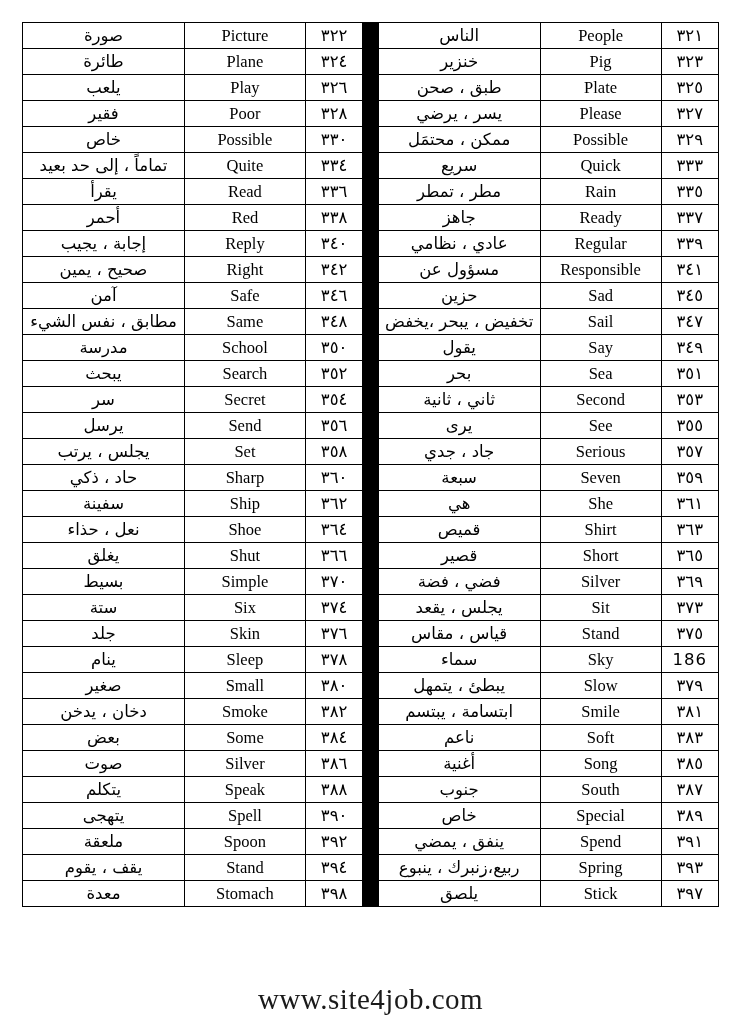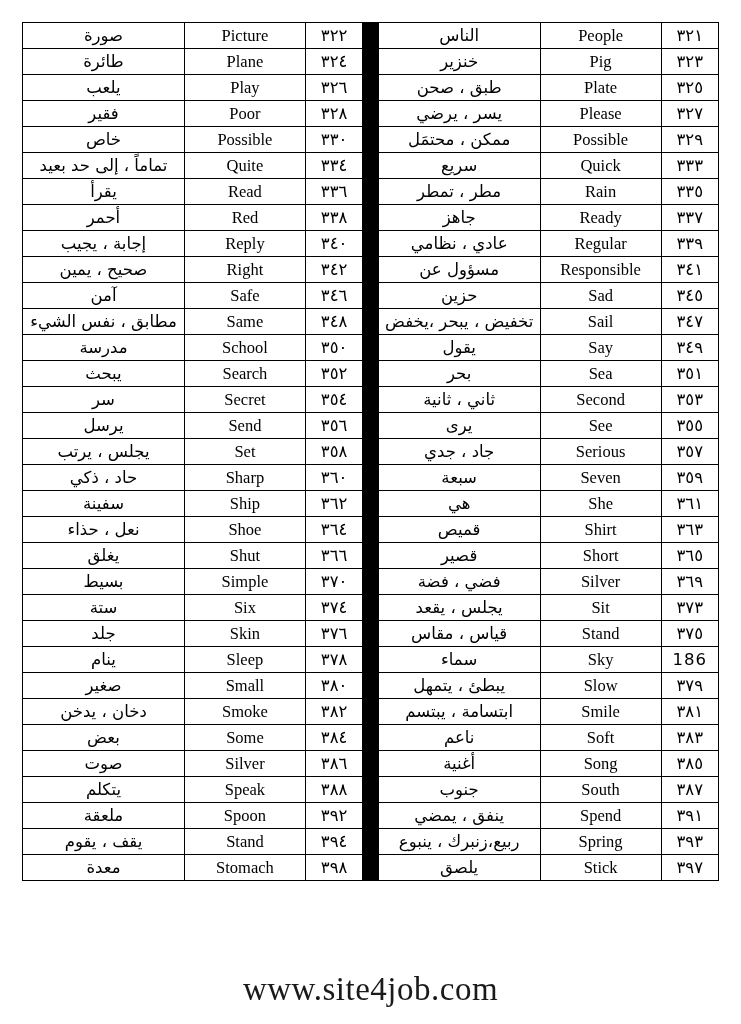--- a/index.html
+++ b/index.html
@@ -63,24 +63,24 @@
     border-top: none;
     border-bottom: none;
     border-left: 1px solid #000000;
     border-right: 1px solid #000000;
     padding: 0;
   }
   .footer {
     position: absolute;
     left: 0;
     right: 0;
-    bottom: 16px;
+    bottom: 8px;
     text-align: center;
     font-family: "Liberation Serif", serif;
-    font-size: 33px;
+    font-size: 29px;
     color: #1a1a1a;
     letter-spacing: 0.5px;
   }
 </style>
 </head>
 <body>
 
 <div class="page">
   <table class="vocab">
     <colgroup>
@@ -357,20 +357,29 @@
         <tr>
           <td class="ar">يتكلم</td>
           <td class="en">Speak</td>
           <td class="num">٣٨٨</td>
           <td class="gap"></td>
           <td class="ar">جنوب</td>
           <td class="en">South</td>
           <td class="num">٣٨٧</td>
         </tr>
         <tr>
+          <td class="ar">يتهجى</td>
+          <td class="en">Spell</td>
+          <td class="num">٣٩٠</td>
+          <td class="gap"></td>
+          <td class="ar">خاص</td>
+          <td class="en">Special</td>
+          <td class="num">٣٨٩</td>
+        </tr>
+        <tr>
           <td class="ar">ملعقة</td>
           <td class="en">Spoon</td>
           <td class="num">٣٩٢</td>
           <td class="gap"></td>
           <td class="ar">ينفق ، يمضي</td>
           <td class="en">Spend</td>
           <td class="num">٣٩١</td>
         </tr>
         <tr>
           <td class="ar">يقف ، يقوم</td>

